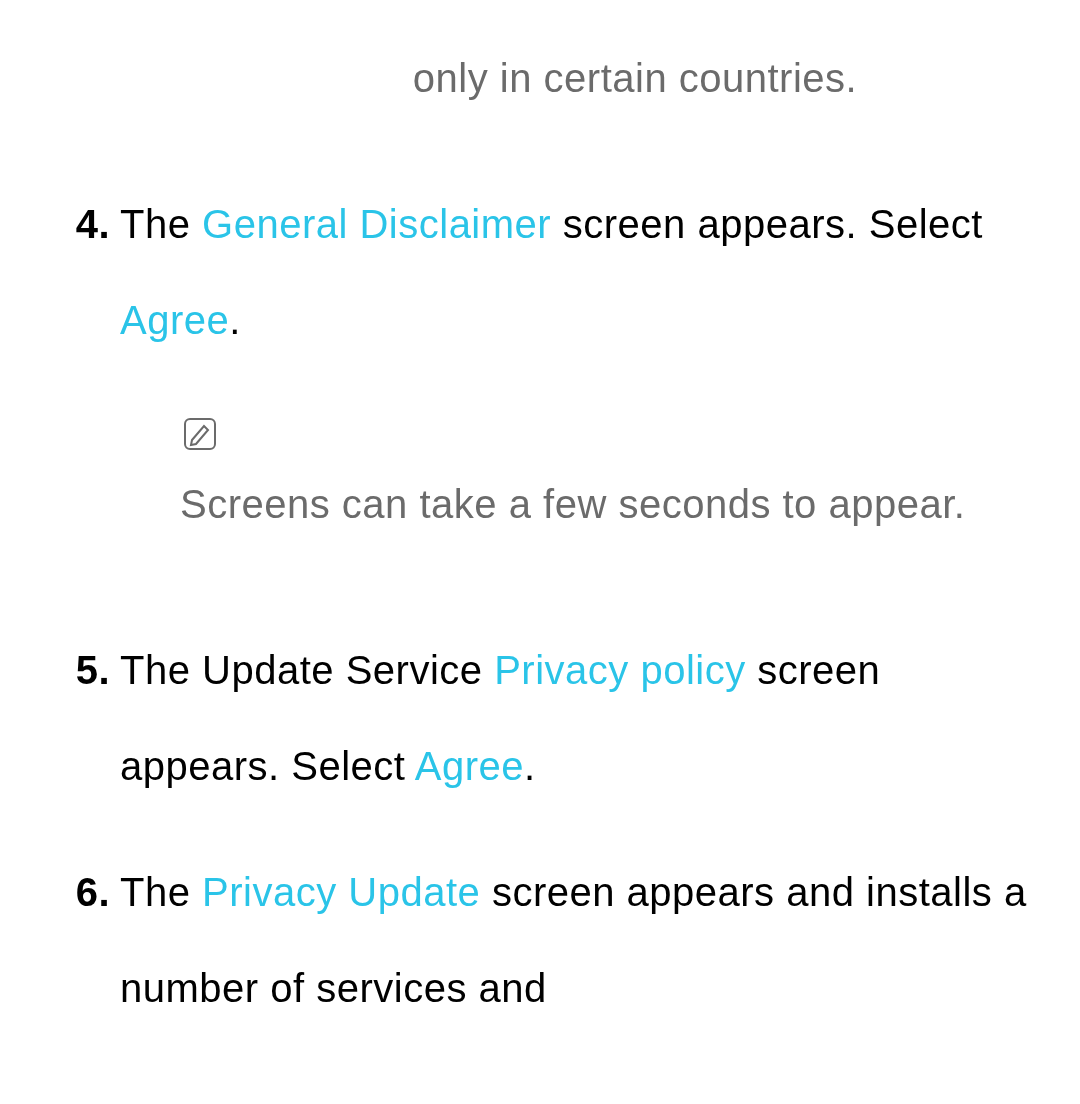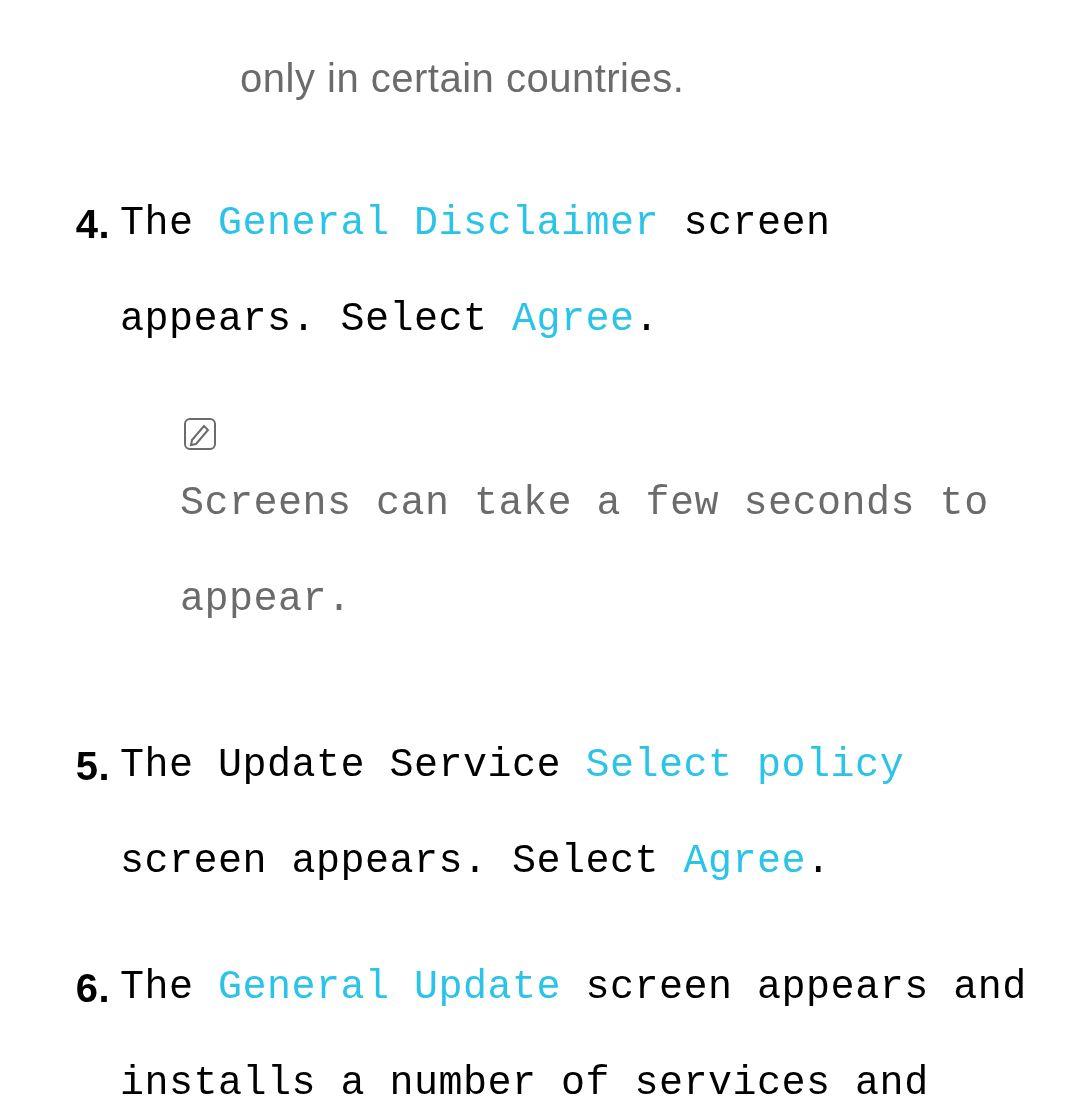--- a/index.html
+++ b/index.html
@@ -17,36 +17,36 @@
     }
     .content {
       font-size: 40px;
       line-height: 2.4;
       letter-spacing: 0.5px;
     }
     .fragment-line {
       color: #6b6b6b;
       margin-left: 190px;
       margin-bottom: 50px;
+      text-align: center;
     }
     .step {
       display: flex;
       margin-bottom: 30px;
     }
     .step-number {
       font-weight: bold;
       color: #000;
       min-width: 70px;
       text-align: right;
       padding-right: 10px;
     }
     .step-body {
       flex: 1;
       color: #000;
-      font-family: Liberation Mono, monospace;
     }
     .highlight {
       color: #2ac4e8;
     }
     .note {
       display: flex;
       margin-left: 60px;
       margin-top: 20px;
       margin-bottom: 40px;
       color: #6b6b6b;
@@ -90,24 +90,24 @@
           </svg>
         </span>
         <span class="note-text">Screens can take a few seconds to appear.</span>
       </div>
     </div>
   </div>
 
   <div class="step">
     <div class="step-number">5.</div>
     <div class="step-body">
-      <span>The Update Service </span><span class="highlight">Select policy</span><span> screen appears. Select </span><span class="highlight">Agree</span><span>.</span>
+      <span>The Update Service </span><span class="highlight">Privacy policy</span><span> screen appears. Select </span><span class="highlight">Agree</span><span>.</span>
     </div>
   </div>
 
   <div class="step">
     <div class="step-number">6.</div>
     <div class="step-body">
-      <span>The </span><span class="highlight">General Update</span><span> screen appears and installs a number of services and</span>
+      <span>The </span><span class="highlight">Privacy Update</span><span> screen appears and installs a number of services and</span>
     </div>
   </div>
 
 </div>
 
 </body></html>

